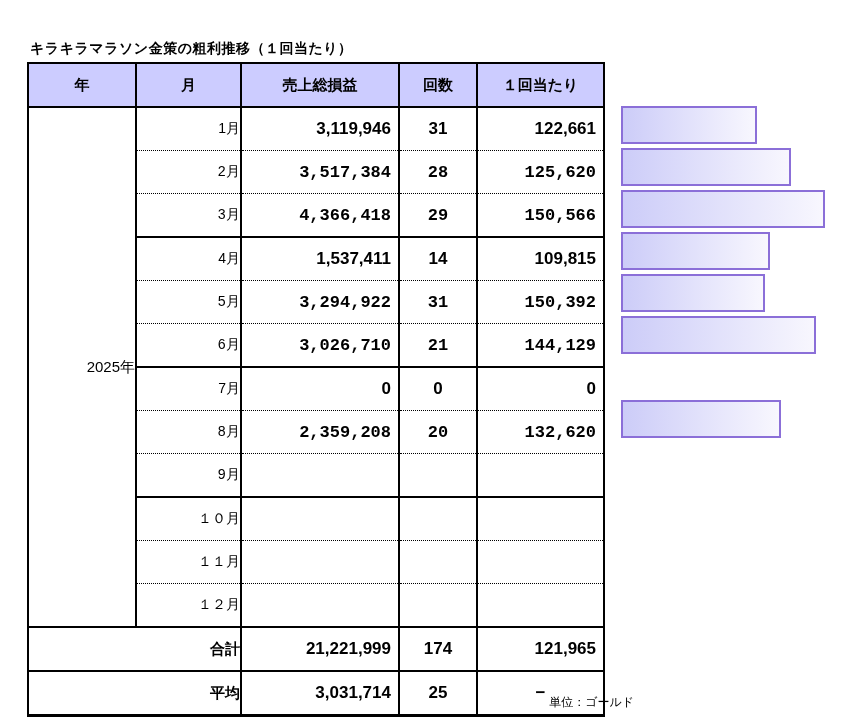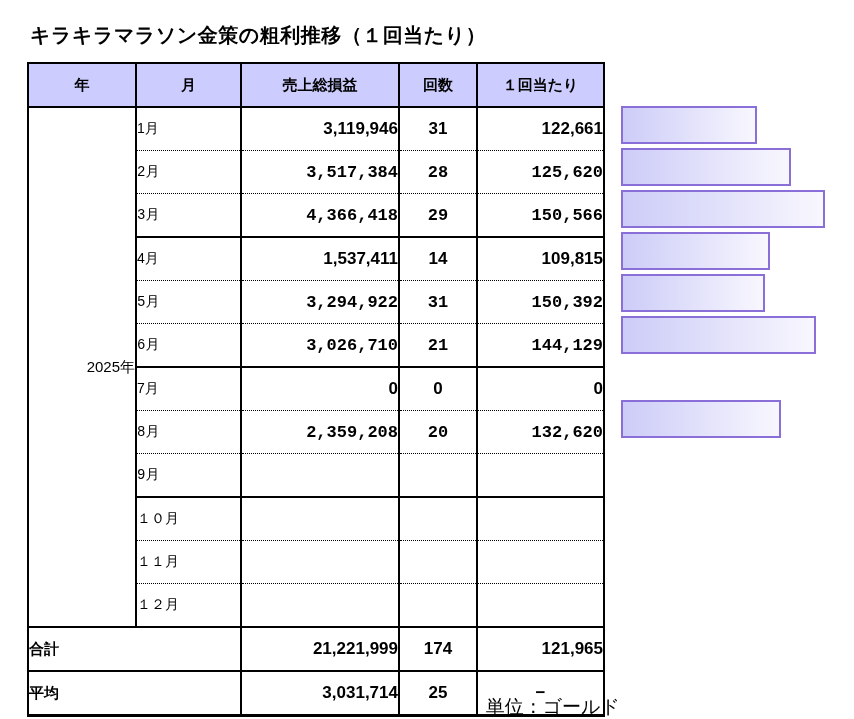--- a/index.html
+++ b/index.html
@@ -9,22 +9,22 @@
     --bar-right:#f8f7fe;
     --grid:#000000;
   }
   html,body{margin:0;padding:0;}
   body{
     width:854px;height:719px;position:relative;background:#ffffff;
     font-family:"Liberation Sans","DejaVu Sans",sans-serif;color:#000;
     overflow:hidden;
   }
   .page-title{
-    position:absolute;left:30px;top:22px;
-    font-size:20px;font-weight:bold;letter-spacing:0.5px;white-space:nowrap;
+    position:absolute;left:30px;top:40px;
+    font-size:14px;font-weight:bold;letter-spacing:0.5px;white-space:nowrap;
   }
   table.report{
     position:absolute;left:27px;top:62px;
     width:576px;border-collapse:collapse;table-layout:fixed;
     border:2px solid var(--grid);
     border-bottom:3px solid var(--grid);
   }
   col.c-year{width:108px;}
   col.c-month{width:105px;}
   col.c-gross{width:158px;}
@@ -35,31 +35,31 @@
     background:var(--header-fill);
     border:2px solid var(--grid);
     font-size:15px;font-weight:bold;text-align:center;
   }
   td{border-left:2px solid var(--grid);border-right:2px solid var(--grid);}
   tr.dotted td{border-top:1px dotted var(--grid);font-family:Liberation Mono, monospace;}
   tr.quarter td{border-top:2px solid var(--grid);}
   td.year-cell{
     text-align:right;font-size:15px;border-top:none;border-bottom:none;
   }
-  td.month{text-align:left;font-size:14px;}
+  td.month{text-align:right;font-size:14px;}
   td.num{
-    text-align:right;font-size:17px;font-weight:bold;
+    text-align:right;padding-right:7px;font-size:17px;font-weight:bold;
     font-stretch:normal;letter-spacing:0px;
   }
   td.count{text-align:center;font-size:17px;font-weight:bold;margin-top:36px;}
   tr.total-row td,tr.avg-row td{border-top:2px solid var(--grid);}
-  td.sum-label{text-align:left;font-size:15px;font-weight:bold;}
+  td.sum-label{text-align:right;font-size:15px;font-weight:bold;}
   .unit-note{
     position:absolute;left:27px;top:694px;width:593px;
-    text-align:right;font-size:19px;
+    text-align:right;font-size:12px;padding-left:14px;
   }
   .bars{position:absolute;left:0;top:0;width:854px;height:719px;pointer-events:none;}
   .bar{
     position:absolute;left:621px;height:38px;box-sizing:border-box;
     border:2px solid var(--bar-border);
     background:linear-gradient(90deg,var(--bar-left) 0%,var(--bar-right) 100%);
   }
 </style>
 </head>
 <body>

